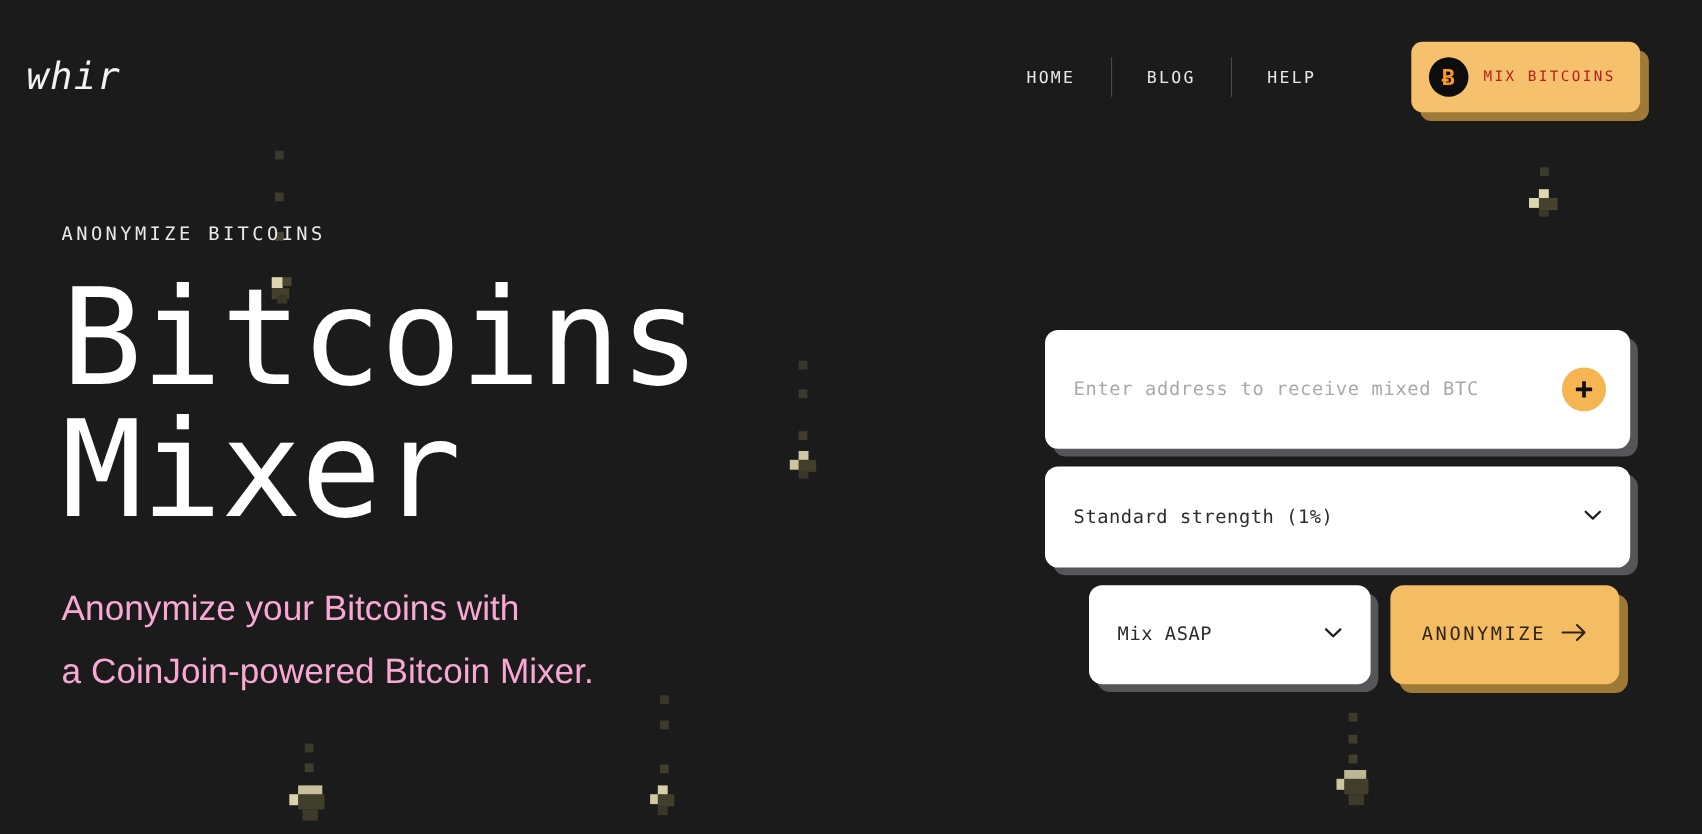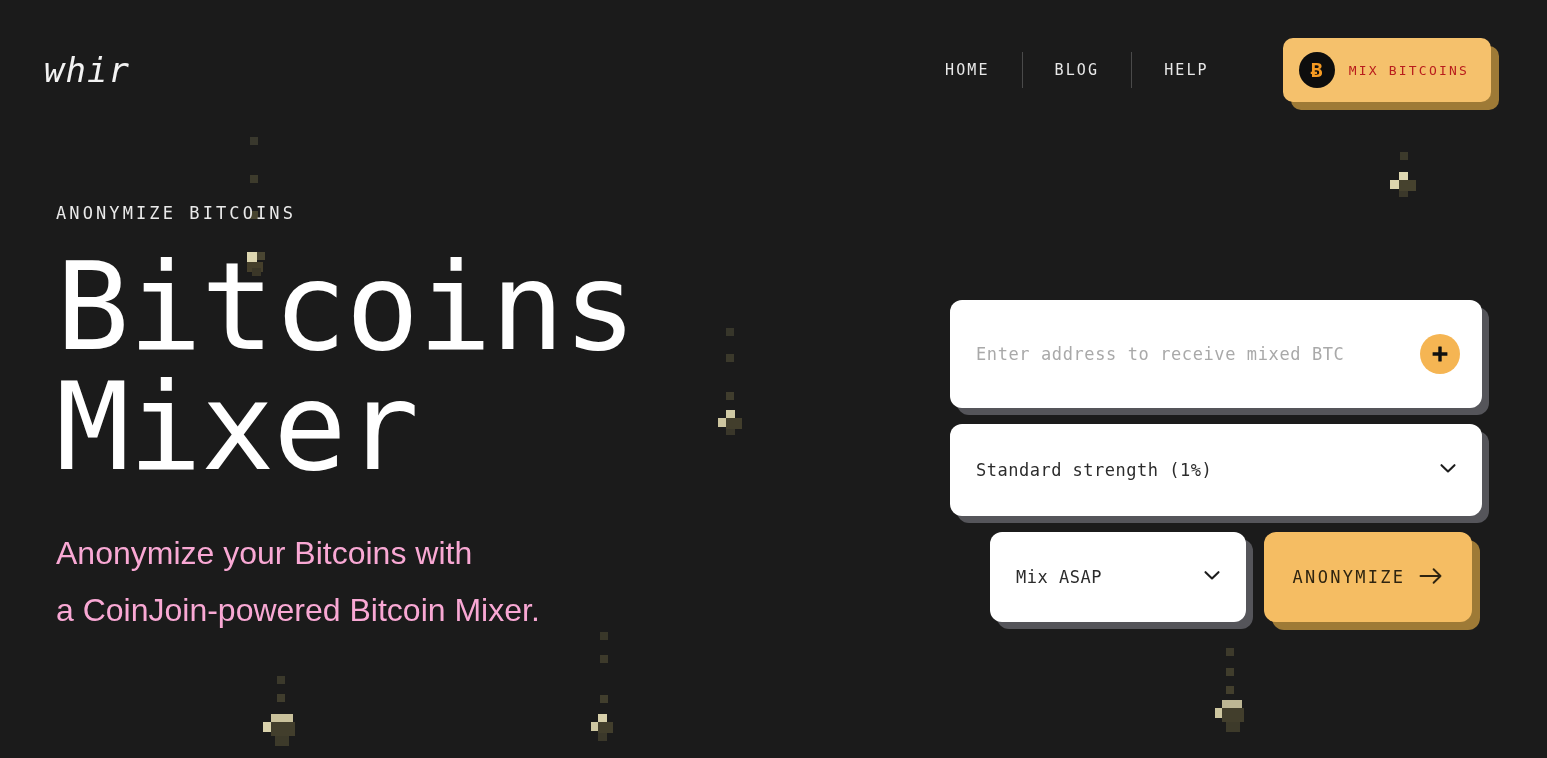--- a/index.html
+++ b/index.html
@@ -38,39 +38,39 @@
   }
 
   
   .site-header {
     position:absolute;
     top:0; left:0; right:0;
     height:140px;
     display:flex;
     align-items:center;
     justify-content:space-between;
-    padding:0 56px 0 44px;
+    padding:0 56px 0 24px;
     z-index:5;
   }
 
   .brand {
     font-family:"DejaVu Sans Mono", monospace;
     font-style:italic;
     font-size:34px;
     font-weight:400;
     letter-spacing:1px;
     color:#f2f2f2;
     line-height:1;
     user-select:none;
   }
 
   .nav-right {
     display:flex;
     align-items:center;
-    gap:4px;
+    gap:16px;
   }
 
   .nav-links {
     display:flex;
     align-items:center;
   }
 
   .nav-link {
     font-family:"DejaVu Sans Mono", monospace;
     font-size:15px;

